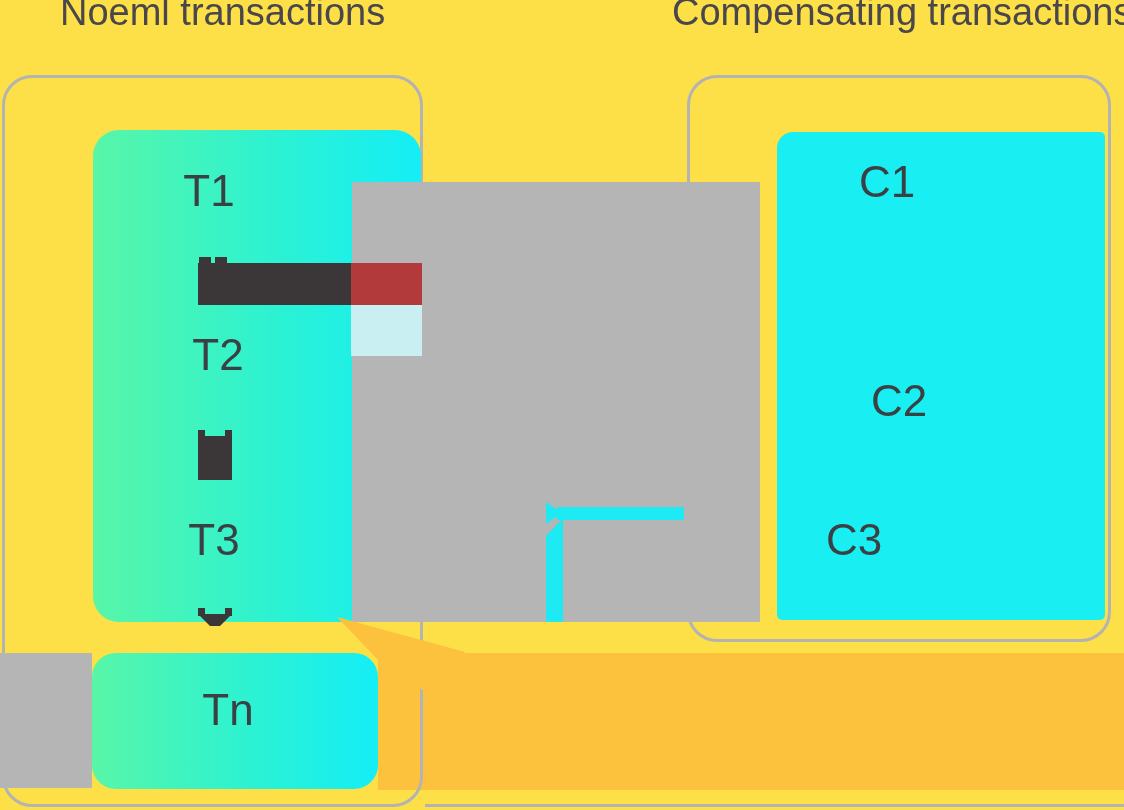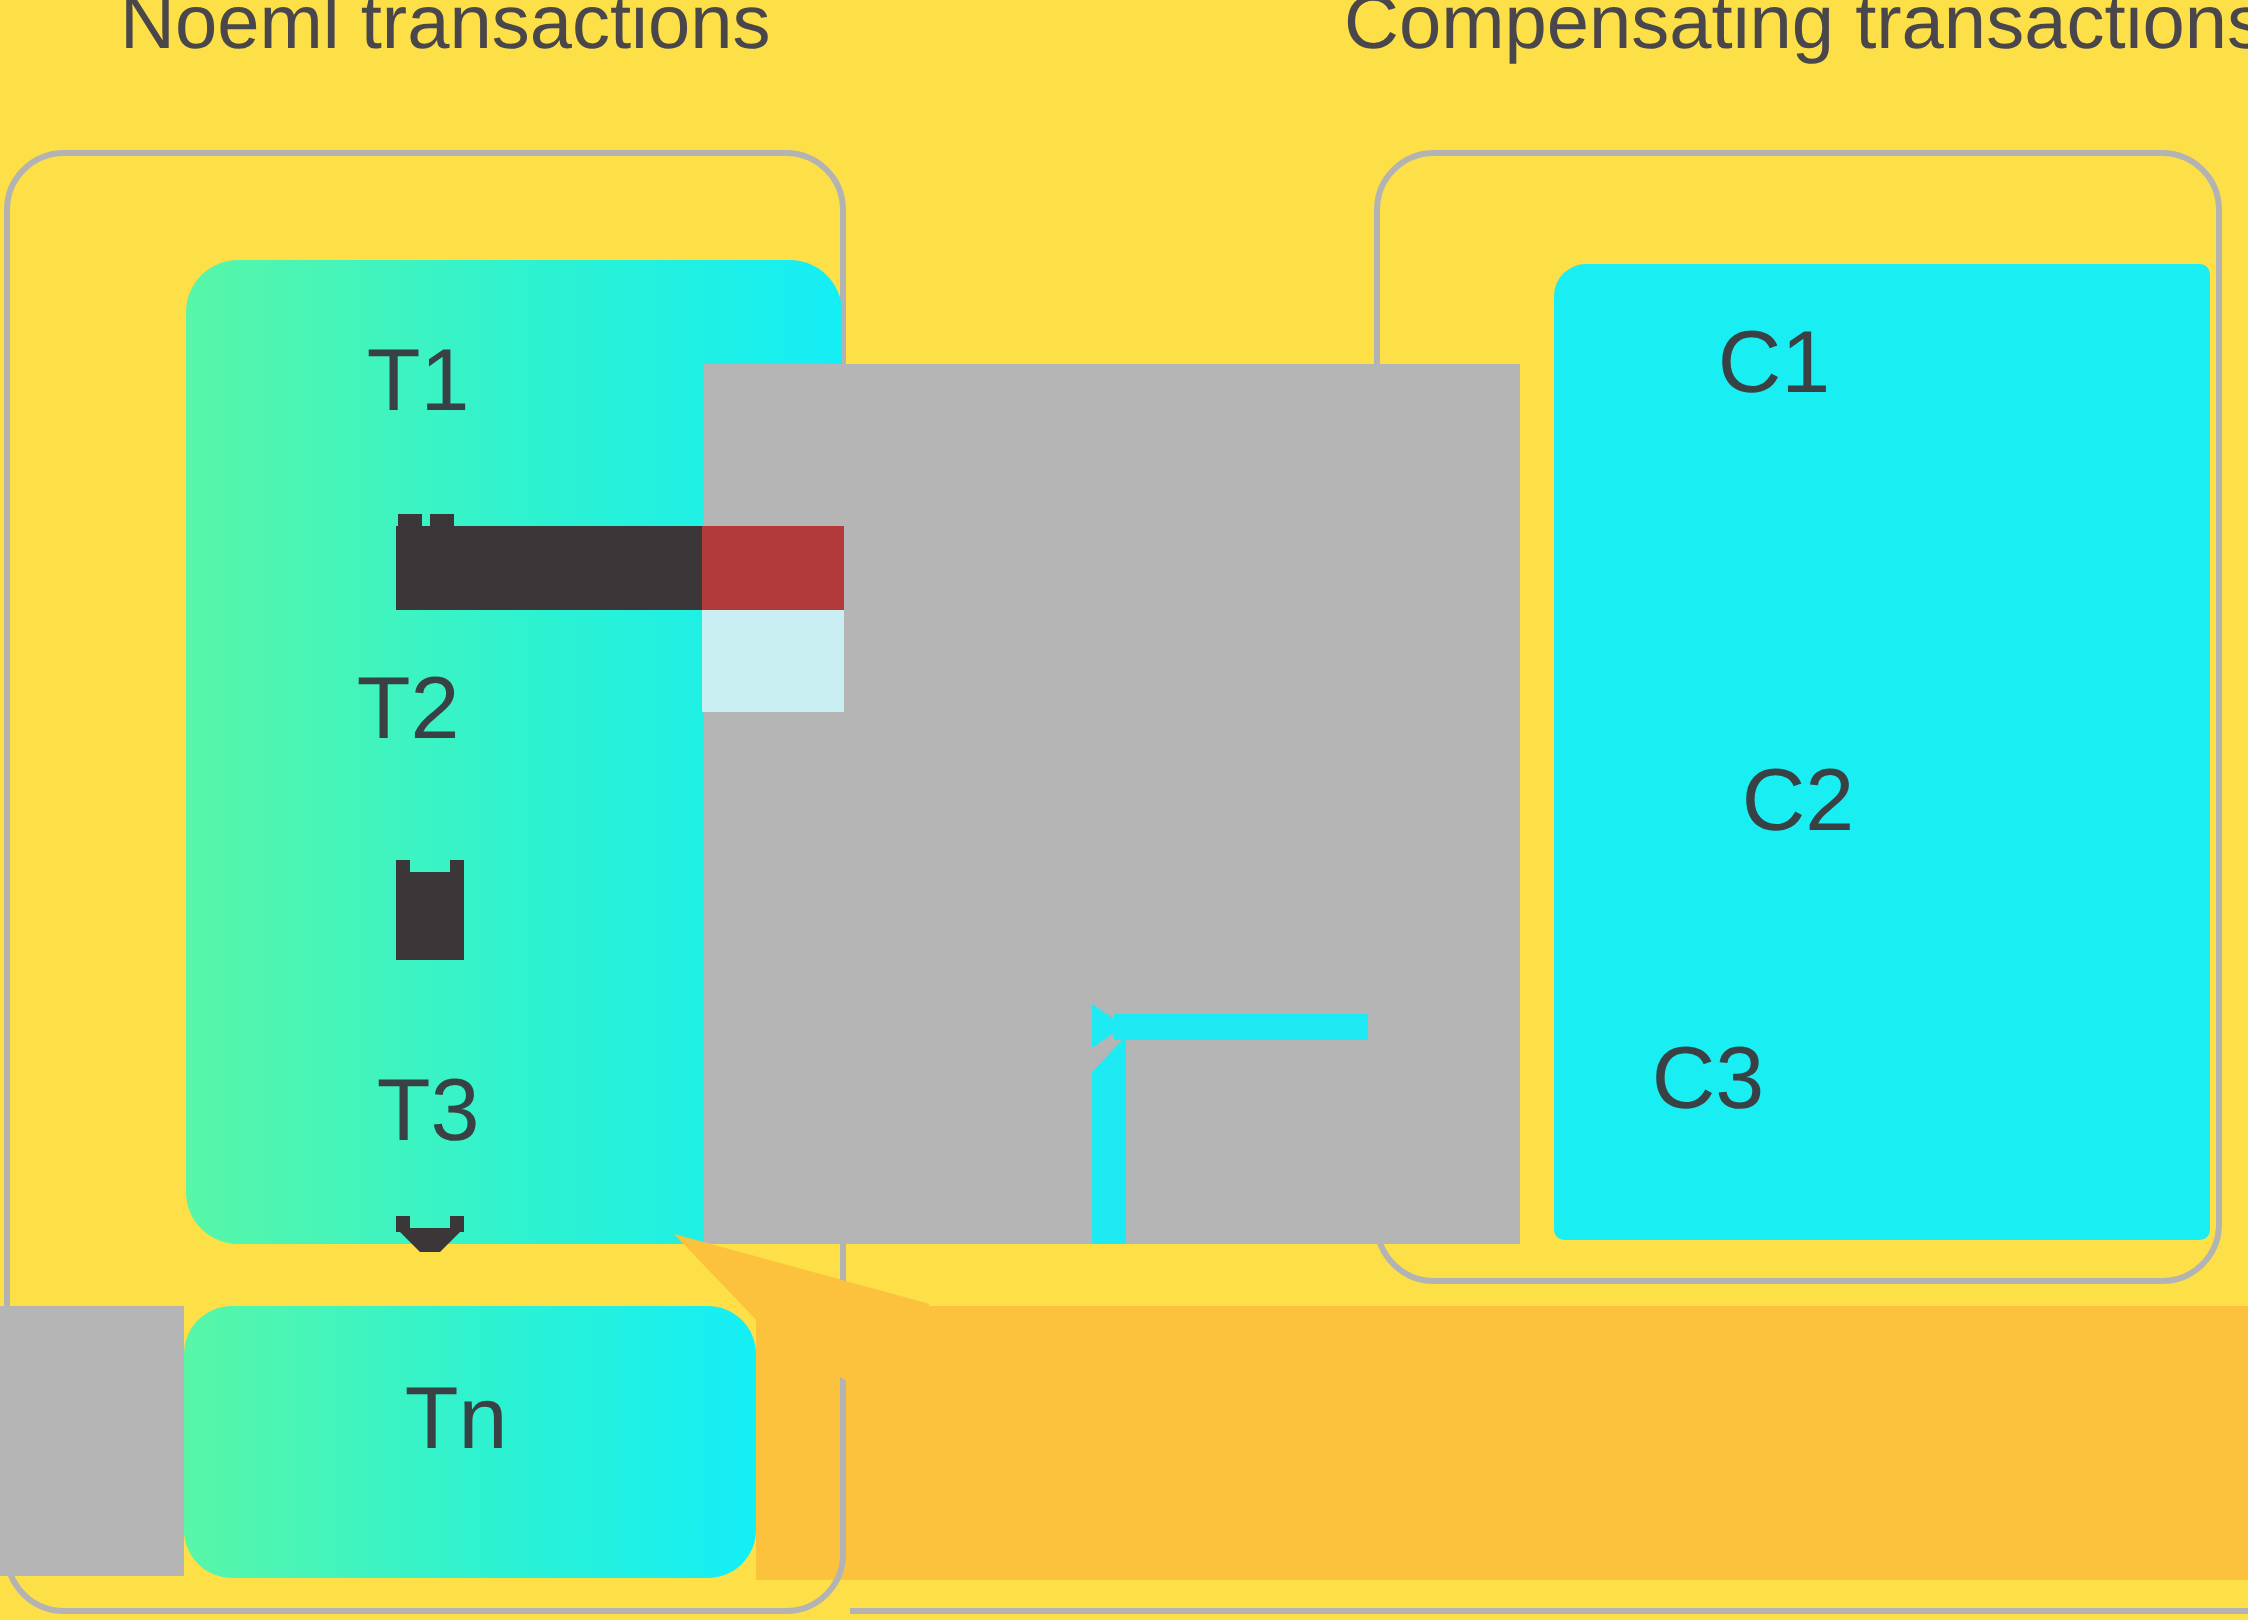--- a/index.html
+++ b/index.html
@@ -89,22 +89,22 @@
   <div class="abs tn-box"></div>
 
   <svg class="abs" style="left:330px;top:610px;" width="150" height="90" viewBox="0 0 150 90">
     <polygon points="7,7 135,42 100,85 50,52" fill="#fdc23d"></polygon>
   </svg>
 
   <div class="abs title" style="left:60px;top:-9px;">Noeml transactions</div>
   <div class="abs title" style="left:672px;top:-9px;">Compensating transactions</div>
 
   <div class="abs box-label" style="left:209px;top:191px;">T1</div>
-  <div class="abs box-label" style="left:204px;top:355px;">T2</div>
-  <div class="abs box-label" style="left:214px;top:556px;">T3</div>
+  <div class="abs box-label" style="left:218px;top:355px;">T2</div>
+  <div class="abs box-label" style="left:214px;top:540px;">T3</div>
   <div class="abs box-label" style="left:228px;top:710px;">Tn</div>
 
   <div class="abs box-label" style="left:887px;top:182px;">C1</div>
   <div class="abs box-label" style="left:899px;top:401px;">C2</div>
   <div class="abs box-label" style="left:854px;top:540px;">C3</div>
 
 
 </div>
 
 </body></html>

